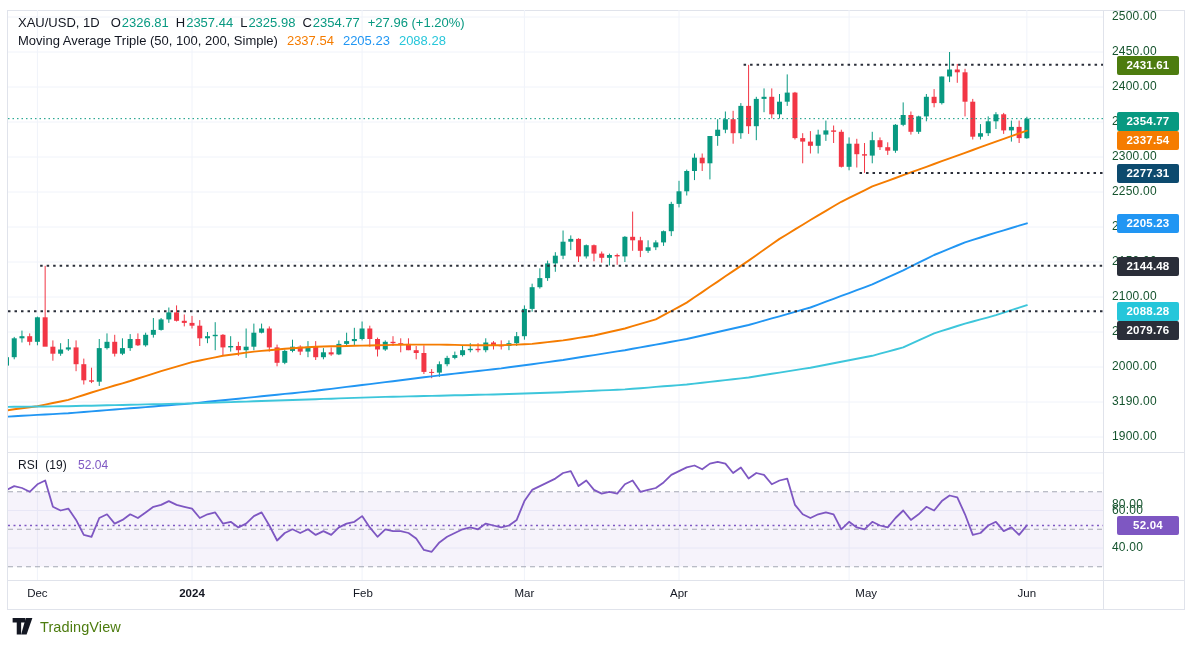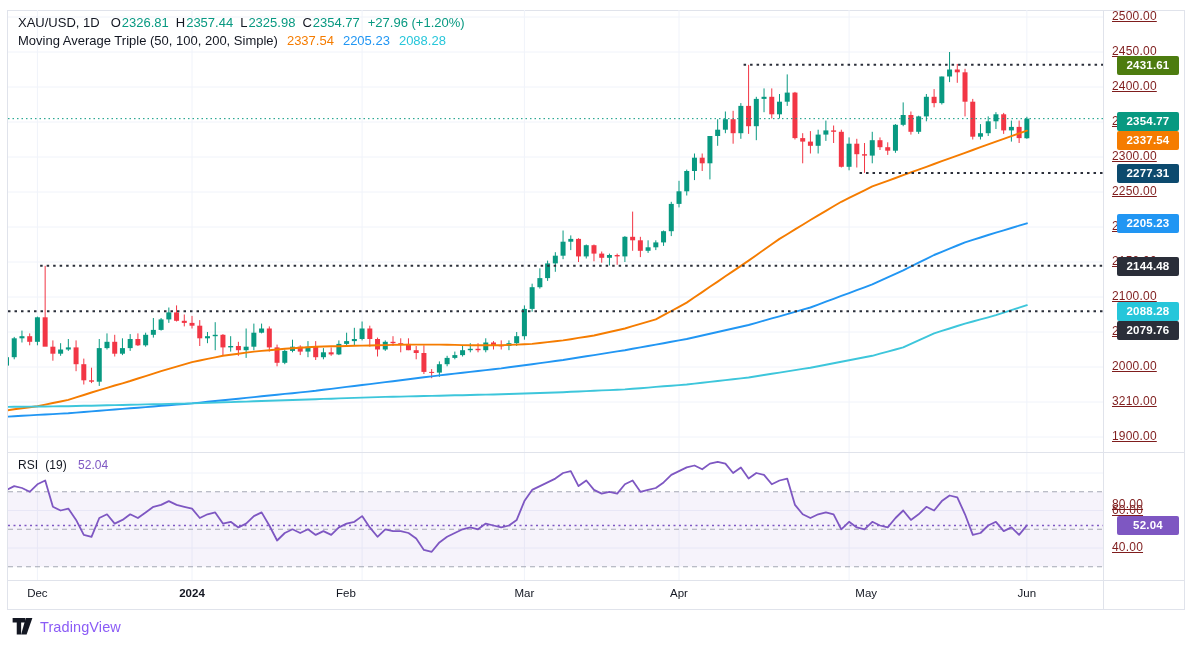--- a/index.html
+++ b/index.html
@@ -3,34 +3,34 @@
 <meta charset="utf-8">
 <style>
   html,body{margin:0;padding:0;width:1192px;height:647px;background:#fff;overflow:hidden;
     font-family:"Liberation Sans","DejaVu Sans",sans-serif;-webkit-font-smoothing:antialiased;}
   #stage{position:relative;width:1192px;height:518px;background:#fff;}
   #chart-frame{position:absolute;left:7px;top:10px;width:1178px;height:600px;border:1px solid #E0E3EB;box-sizing:border-box;background:#fff;}
   #chart-svg{position:absolute;left:0;top:0;z-index:1;}
   .sep-v{position:absolute;left:1103px;top:10px;width:1px;height:600px;background:#E0E3EB;z-index:2;}
   .sep-h{position:absolute;left:7px;width:1178px;height:1px;background:#E0E3EB;z-index:2;}
   .overlay{position:absolute;background:transparent;z-index:3;}
-  .tick{position:absolute;left:1112px;font-size:12px;color:#7f1d1d;z-index:4;white-space:nowrap;letter-spacing:0.2px;text-decoration:underline;}
+  .tick{position:absolute;left:1112px;font-size:12px;color:#14532d;z-index:4;white-space:nowrap;letter-spacing:0.2px;}
   .badge{position:absolute;left:1117px;width:62px;height:19px;line-height:19px;text-align:center;
     border-radius:2px;color:#fff;font-size:11.5px;font-weight:600;z-index:5;letter-spacing:0.2px;}
   .tlabel{position:absolute;top:587px;width:56px;margin-left:-28px;text-align:center;font-size:11.5px;color:#131722;z-index:4;}
   .legend{position:absolute;left:18px;font-size:13px;color:#131722;z-index:6;white-space:nowrap;}
   #legend-line1{top:15px;}
   #legend-line2{top:33px;}
   #rsi-legend{top:458px;font-size:12px;}
   .legend .k{color:#131722;margin-left:7px;}
   .legend .v{margin-left:1px;}
   .legend .sym{margin-right:4px;}
   #watermark{position:absolute;left:12px;top:618px;display:flex;align-items:center;z-index:6;cursor:pointer;}
   #watermark svg{display:block;margin-right:7px;}
-  #watermark .wm-text{font-size:14.5px;color:#8b5cf6;letter-spacing:0.1px;}
+  #watermark .wm-text{font-size:14.5px;color:#4d7c0f;letter-spacing:0.1px;}
 </style>
 </head>
 <body>
 
 <div id="stage">
   <div id="chart-frame"></div>
   <svg id="chart-svg" width="1192" height="647">
       <defs>
         <clipPath id="plotclip">
           <rect x="8" y="10" width="1095" height="570"></rect>
@@ -368,37 +368,37 @@
       <div class="tick" style="top: 44px;">2450.00</div>
       <div class="tick" style="top: 79px;">2400.00</div>
       <div class="tick" style="top: 114px;">2350.00</div>
       <div class="tick" style="top: 149px;">2300.00</div>
       <div class="tick" style="top: 184px;">2250.00</div>
       <div class="tick" style="top: 219px;">2200.00</div>
       <div class="tick" style="top: 254px;">2150.00</div>
       <div class="tick" style="top: 289px;">2100.00</div>
       <div class="tick" style="top: 324px;">2050.00</div>
       <div class="tick" style="top: 359px;">2000.00</div>
-      <div class="tick" style="top: 394px;">3210.00</div>
+      <div class="tick" style="top: 394px;">3190.00</div>
       <div class="tick" style="top: 429px;">1900.00</div>
       <div class="tick" style="top: 469px; margin-top: 28px;">80.00</div>
       <div class="tick" style="top: 502.5px;">60.00</div>
       <div class="tick" style="top: 540px;">40.00</div>
       <div class="badge" style="top: 55.5px; background: #4d7c0f;">2431.61</div>
       <div class="badge" style="top: 111.5px; background: rgb(8, 153, 129);">2354.77</div>
       <div class="badge" style="top: 130.5px; background: rgb(245, 124, 0);">2337.54</div>
       <div class="badge" style="top: 163.5px; background: #0c4a6e;">2277.31</div>
       <div class="badge" style="top: 213.5px; background: rgb(33, 150, 243);">2205.23</div>
       <div class="badge" style="top: 256.5px; background: rgb(42, 46, 57);">2144.48</div>
       <div class="badge" style="top: 301.5px; background: rgb(38, 198, 218);">2088.28</div>
       <div class="badge" style="top: 320.5px; background: rgb(42, 46, 57);">2079.76</div>
       <div class="badge" style="top: 515.5px; background: rgb(126, 87, 194);">52.04</div>
       <div class="tlabel" style="left: 37.42px;">Dec</div>
       <div class="tlabel" style="left: 192.02px; font-weight: 700;">2024</div>
-      <div class="tlabel" style="left: 346px;">Feb</div>
+      <div class="tlabel" style="left: 363px;">Feb</div>
       <div class="tlabel" style="left: 524.41px;">Mar</div>
       <div class="tlabel" style="left: 679.01px;">Apr</div>
       <div class="tlabel" style="left: 849.07px; text-align: right;">May</div>
       <div class="tlabel" style="left: 1026.86px;">Jun</div>
     </div>
 
   <div id="watermark">
     <svg width="21" height="17" viewBox="0 0 36 31">
       <path d="M0 0 h23 v8 h-7.5 v22 h-8 V8 H0 Z" fill="#131722"></path>
       <path d="M24 0 h12 l-10.5 30 h-10 Z" fill="#131722"></path>

